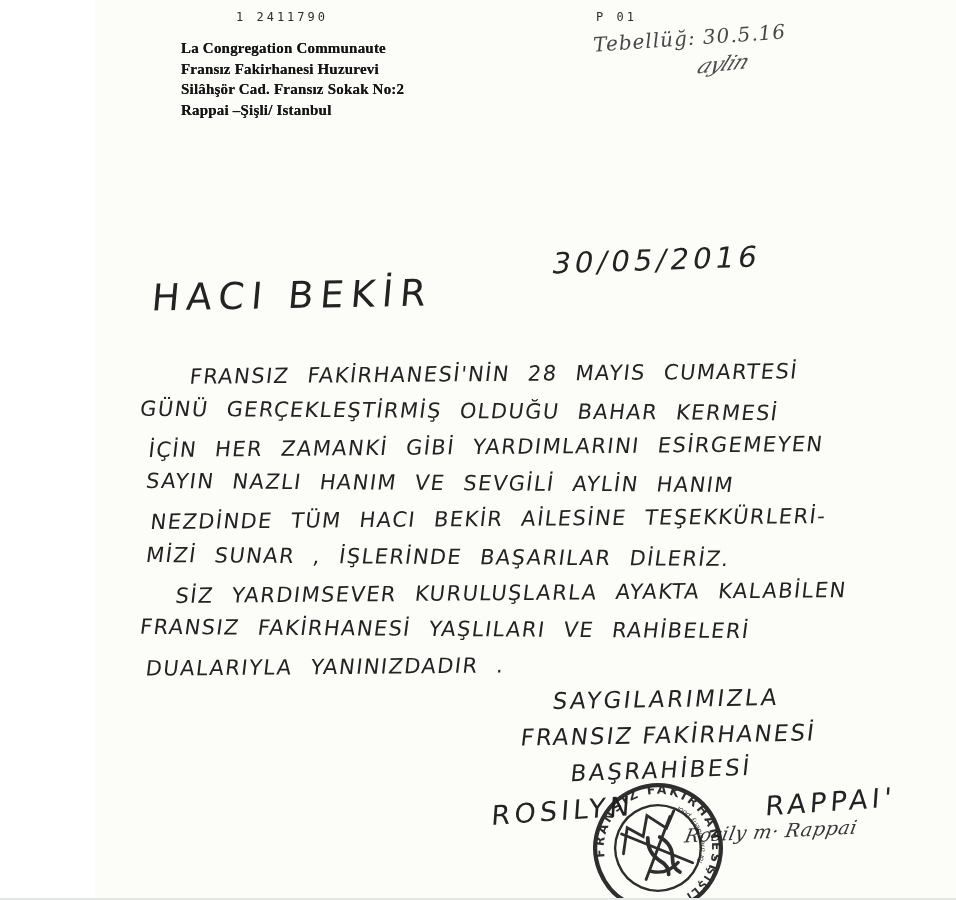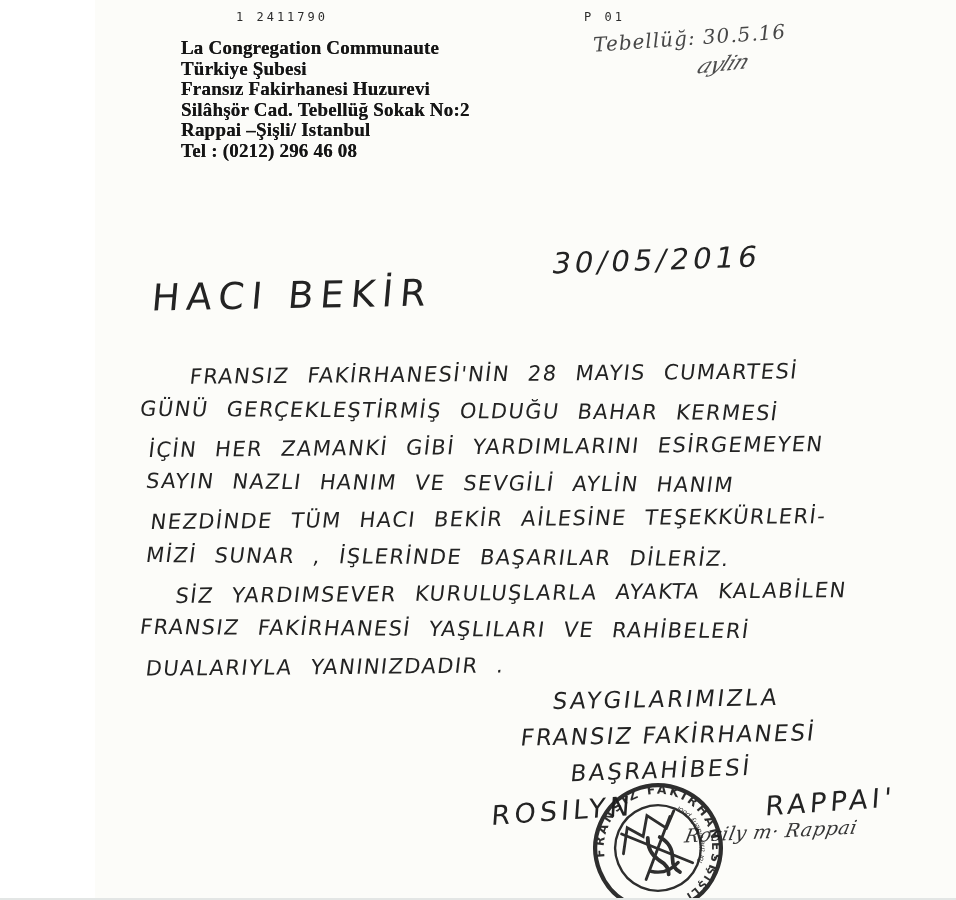--- a/index.html
+++ b/index.html
@@ -7,33 +7,33 @@
     position:relative;width:956px;height:900px;background:#ffffff;
     overflow:hidden;font-family:"Liberation Serif",serif;
   }
   .scan-page{position:absolute;left:95px;top:0;width:861px;height:900px;background:#fcfcf9;}
   .bottom-edge{position:absolute;left:0;bottom:0;width:956px;height:2px;background:#e3e6e5;}
 
   
   .fax{position:absolute;font-family:"DejaVu Sans Mono",monospace;font-size:12px;
        letter-spacing:3px;color:#2c2c2c;}
   .fax-left{left:236px;top:10px;}
-  .fax-right{left:584px;top:10px;}
+  .fax-right{left:596px;top:10px;}
 
   
   .annot{position:absolute;left:593px;top:26px;font-family:"DejaVu Serif",serif;
          font-style:italic;font-size:20px;color:#474747;transform:rotate(-4deg);
          letter-spacing:1px;}
   .annot-sig{position:absolute;left:700px;top:52px;font-family:"DejaVu Serif",serif;
          font-style:italic;font-size:21px;color:#4d4d4d;
          transform:skewX(-28deg) rotate(-6deg);letter-spacing:-1px;}
 
   
   .letterhead{position:absolute;left:181px;top:38px;font-family:"Liberation Serif",serif;
-      font-weight:bold;font-size:19px;line-height:20.6px;color:#151515;
+      font-weight:bold;font-size:15px;line-height:20.6px;color:#151515;
       letter-spacing:.2px;text-shadow:0 0 .4px #333;}
 
   
   .hw{font-family:"DejaVu Sans",sans-serif;color:#232323;white-space:nowrap;}
 
   .date{position:absolute;left:553px;top:243px;font-size:29px;letter-spacing:4px;
         transform:skewX(-12deg) rotate(-2deg);}
   .recipient{position:absolute;left:152px;top:274px;font-size:37px;letter-spacing:7px;
         transform:skewX(-6deg) rotate(-1deg);}
 
@@ -75,25 +75,23 @@
   <div class="scan-page"></div>
 
   <div class="fax fax-left">1 2411790</div>
   <div class="fax fax-right">P 01</div>
 
   <div class="annot">Tebellüğ: 30.5.16</div>
   <div class="annot-sig">aylin</div>
 
   <div class="letterhead">
     <div>La Congregation Communaute</div>
-    <div>Türkiye Şubesi</div>
     <div>Fransız Fakirhanesi Huzurevi</div>
-    <div>Silâhşör Cad. Tebellüğ Sokak No:2</div>
+    <div>Silâhşör Cad. Fransız Sokak No:2</div>
     <div>Rappai –Şişli/ Istanbul</div>
-    <div>Tel : (0212) 296 46 08</div>
   </div>
 
   <div class="hw date">30/05/2016</div>
   <div class="hw recipient">HACI BEKİR</div>
 
   <div class="bodytext">
     <div class="hw bl bl1">FRANSIZ FAKİRHANESİ'NİN 28 MAYIS CUMARTESİ</div>
     <div class="hw bl bl2">GÜNÜ GERÇEKLEŞTİRMİŞ OLDUĞU BAHAR KERMESİ</div>
     <div class="hw bl bl3">İÇİN HER ZAMANKİ GİBİ YARDIMLARINI ESİRGEMEYEN</div>
     <div class="hw bl bl4">SAYIN NAZLI HANIM VE SEVGİLİ AYLİN HANIM</div>

